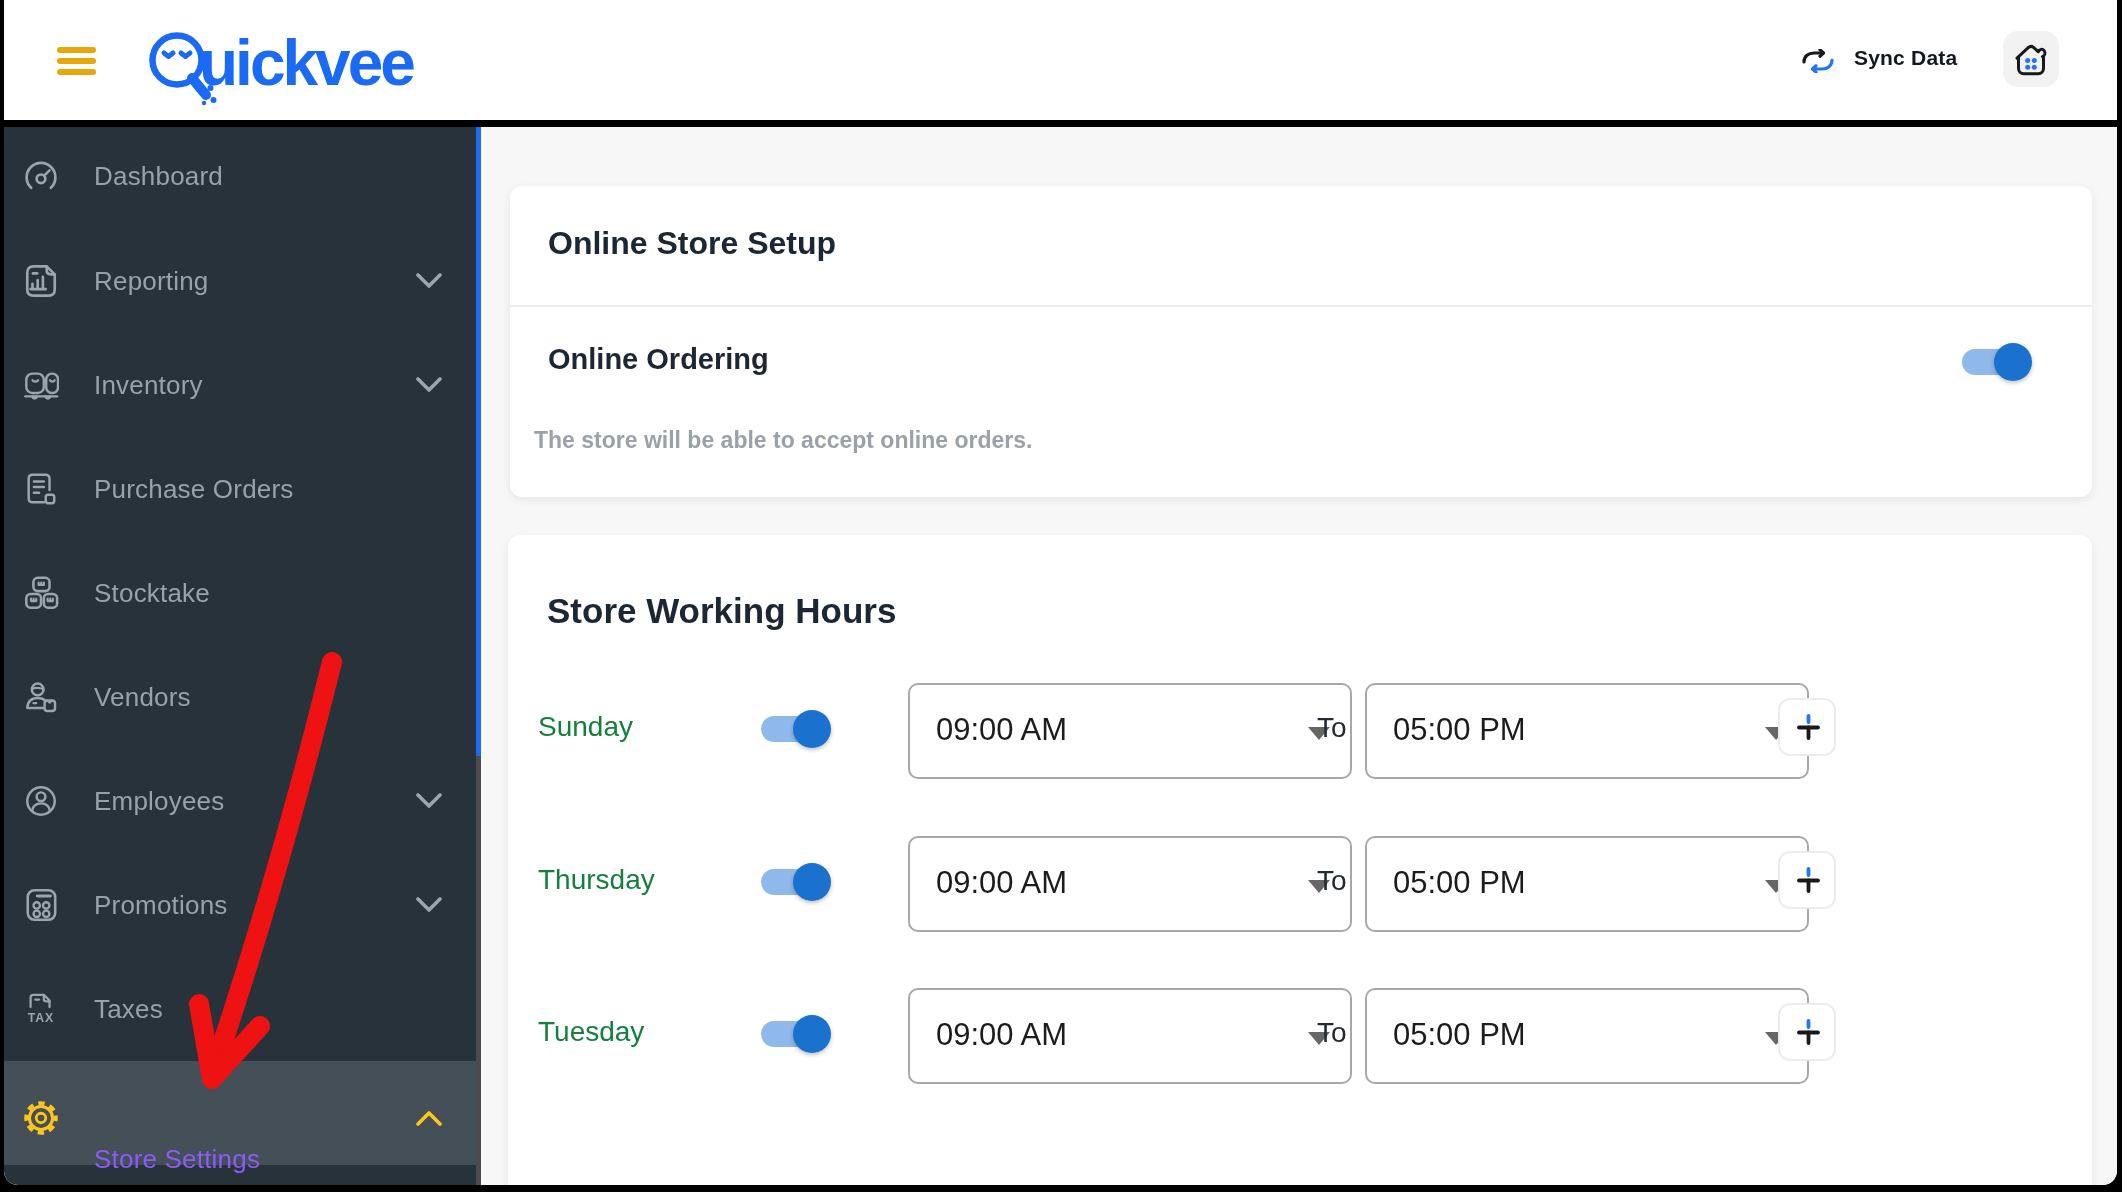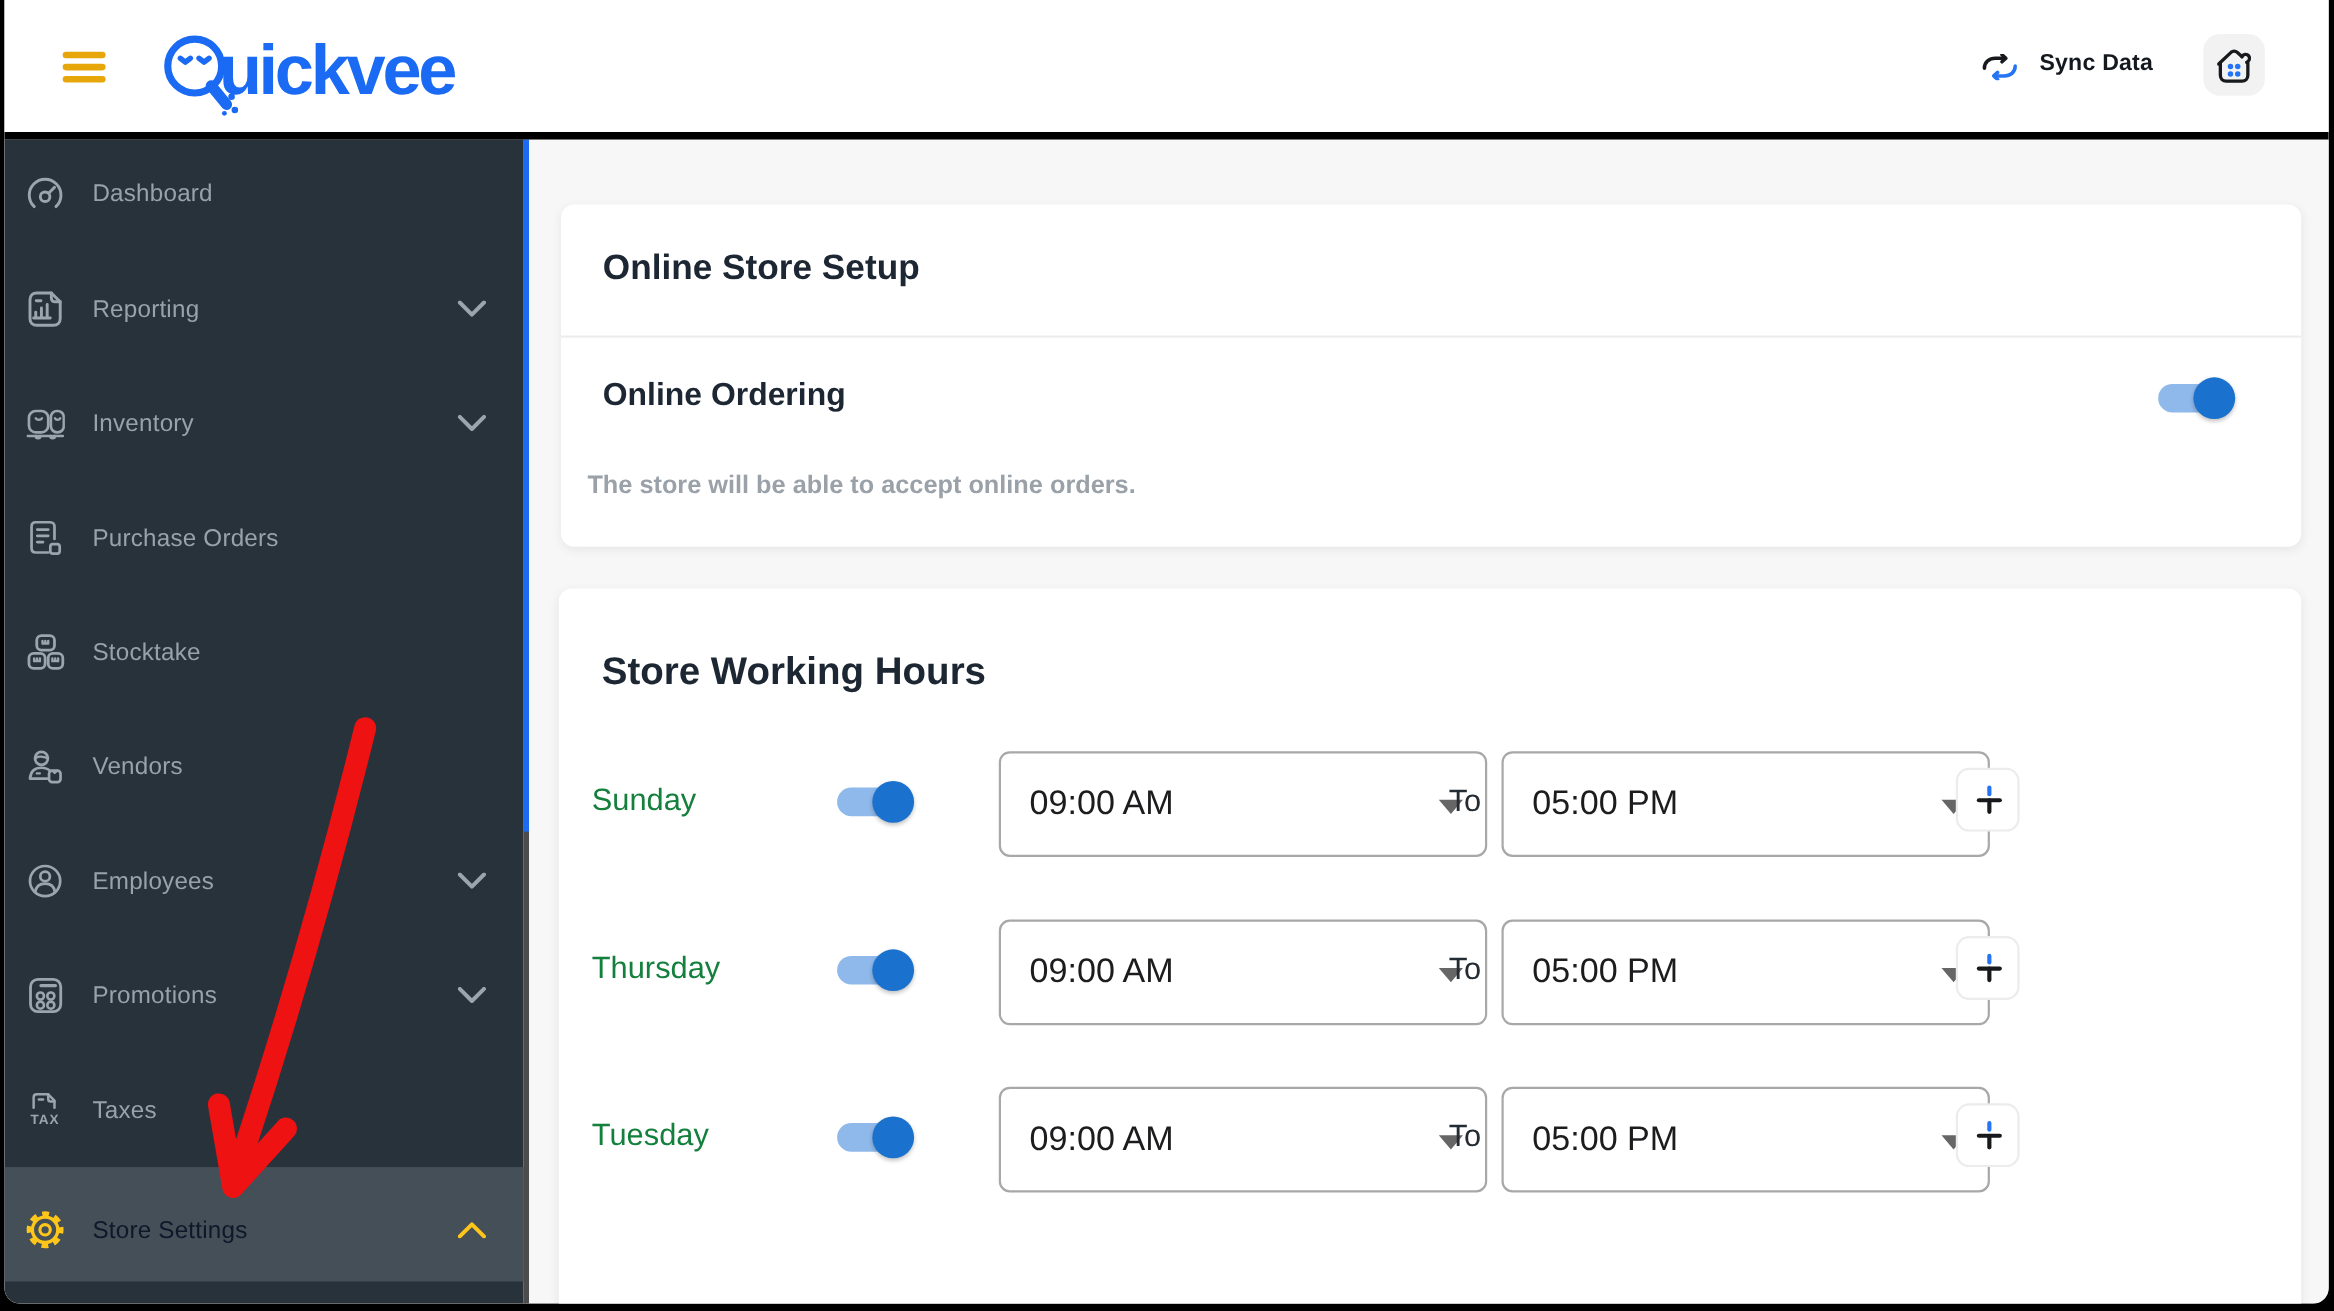--- a/index.html
+++ b/index.html
@@ -11,21 +11,21 @@
 #topbar { position:absolute; left:0; top:0; width:2113px; height:120px; background:#fff; }
 #blackbar { position:absolute; left:0; top:120px; width:2113px; height:7px; background:#000; }
 
 
 #sidebar { position:absolute; left:0; top:127px; width:472px; height:1058px; background:#28323b; border-bottom-left-radius:14px; }
 #sideband { position:absolute; left:0; top:934px; width:472px; height:104px; background:#454f58; }
 #scrolltrack { position:absolute; left:472px; top:127px; width:5px; height:1058px; background:#4c4c4c; }
 #scrollthumb { position:absolute; left:472px; top:127px; width:5px; height:629px; background:#1d6bf3; }
 
 .navitem { position:absolute; left:0; width:472px; height:0; }
-.navlabel { position:absolute; left:80px; top:-16px; font-size:22px; line-height:32px; color:#97a2ab; letter-spacing:0.2px; }
+.navlabel { position:absolute; left:90px; top:-16px; font-size:26px; line-height:32px; color:#97a2ab; letter-spacing:0.2px; }
 .navicon { position:absolute; left:19px; top:-18px; width:36px; height:36px; }
 .chev { position:absolute; left:412px; top:-8px; width:26px; height:16px; }
 
 
 #main { position:absolute; left:477px; top:127px; width:1636px; height:1058px; background:#f7f7f8; border-bottom-right-radius:14px; }
 
 .card { position:absolute; background:#fff; border-radius:12px; box-shadow:0 3px 10px rgba(0,0,0,0.07); }
 #card1 { left:29px; top:59px; width:1582px; height:311px; }
 #card1 h1 { position:absolute; left:38px; top:39px; font-size:32px; font-weight:700; color:#1d2733; }
 #divider1 { position:absolute; left:0; top:119px; width:1582px; height:2px; background:#ededed; }
@@ -53,21 +53,21 @@
 #updatebtn { position:absolute; left:1330px; top:21px; width:266px; height:82px; background:#1565f0; border-radius:9px; color:#fff; font-size:31px; text-align:center; line-height:82px; }
 
 
 #burger div { position:absolute; left:53px; width:39px; height:6px; border-radius:3px; background:#e7a70b; }
 #logo { position:absolute; left:142px; top:26px; }
 #logotext { position:absolute; left:195px; top:26px; font-size:64px; font-weight:700; color:#1b6af3; letter-spacing:-3px; }
 #syncwrap { position:absolute; left:1796px; top:44px; }
 #synclabel { position:absolute; left:54px; top:2px; font-size:21px; font-weight:700; color:#14181f; letter-spacing:0.2px; }
 #storebox { position:absolute; left:1999px; top:31px; width:56px; height:56px; background:#f2f2f3; border-radius:15px; }
 
-#settingslabel { color:#0f172a; }
+#settingslabel { color:#8b5cf6;margin-top:41px; }
 </style>
 </head>
 <body>
 <div id="stage">
   <div id="app">
     <div id="topbar">
       <div id="burger">
         <div style="top:47px"></div>
         <div style="top:58px"></div>
         <div style="top:69px"></div>

